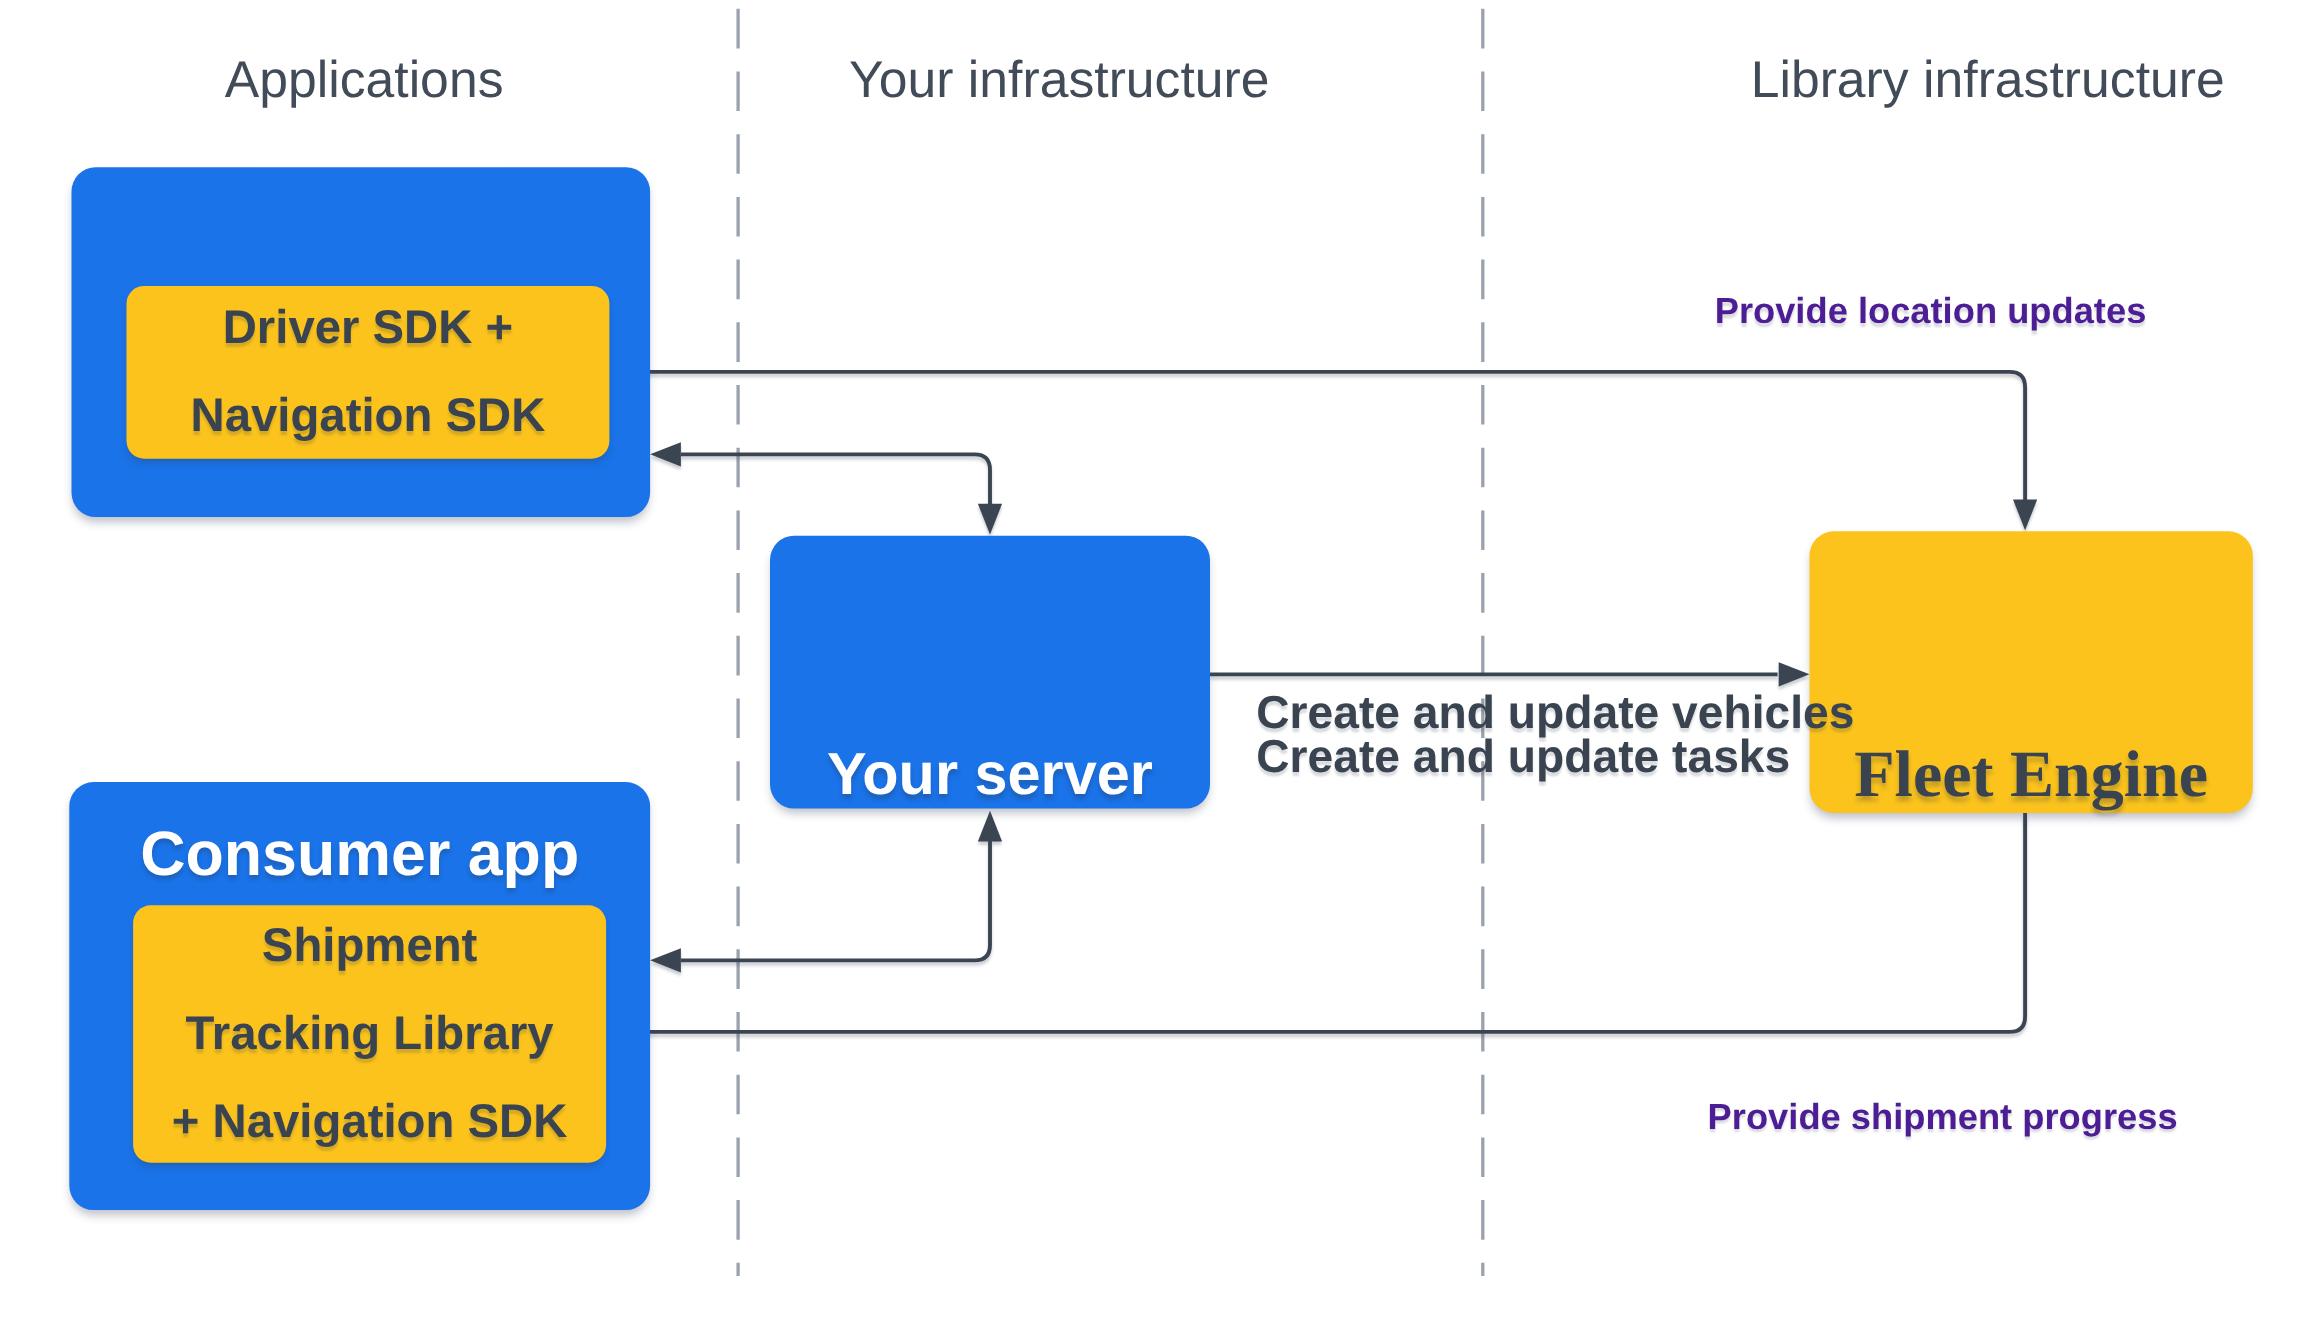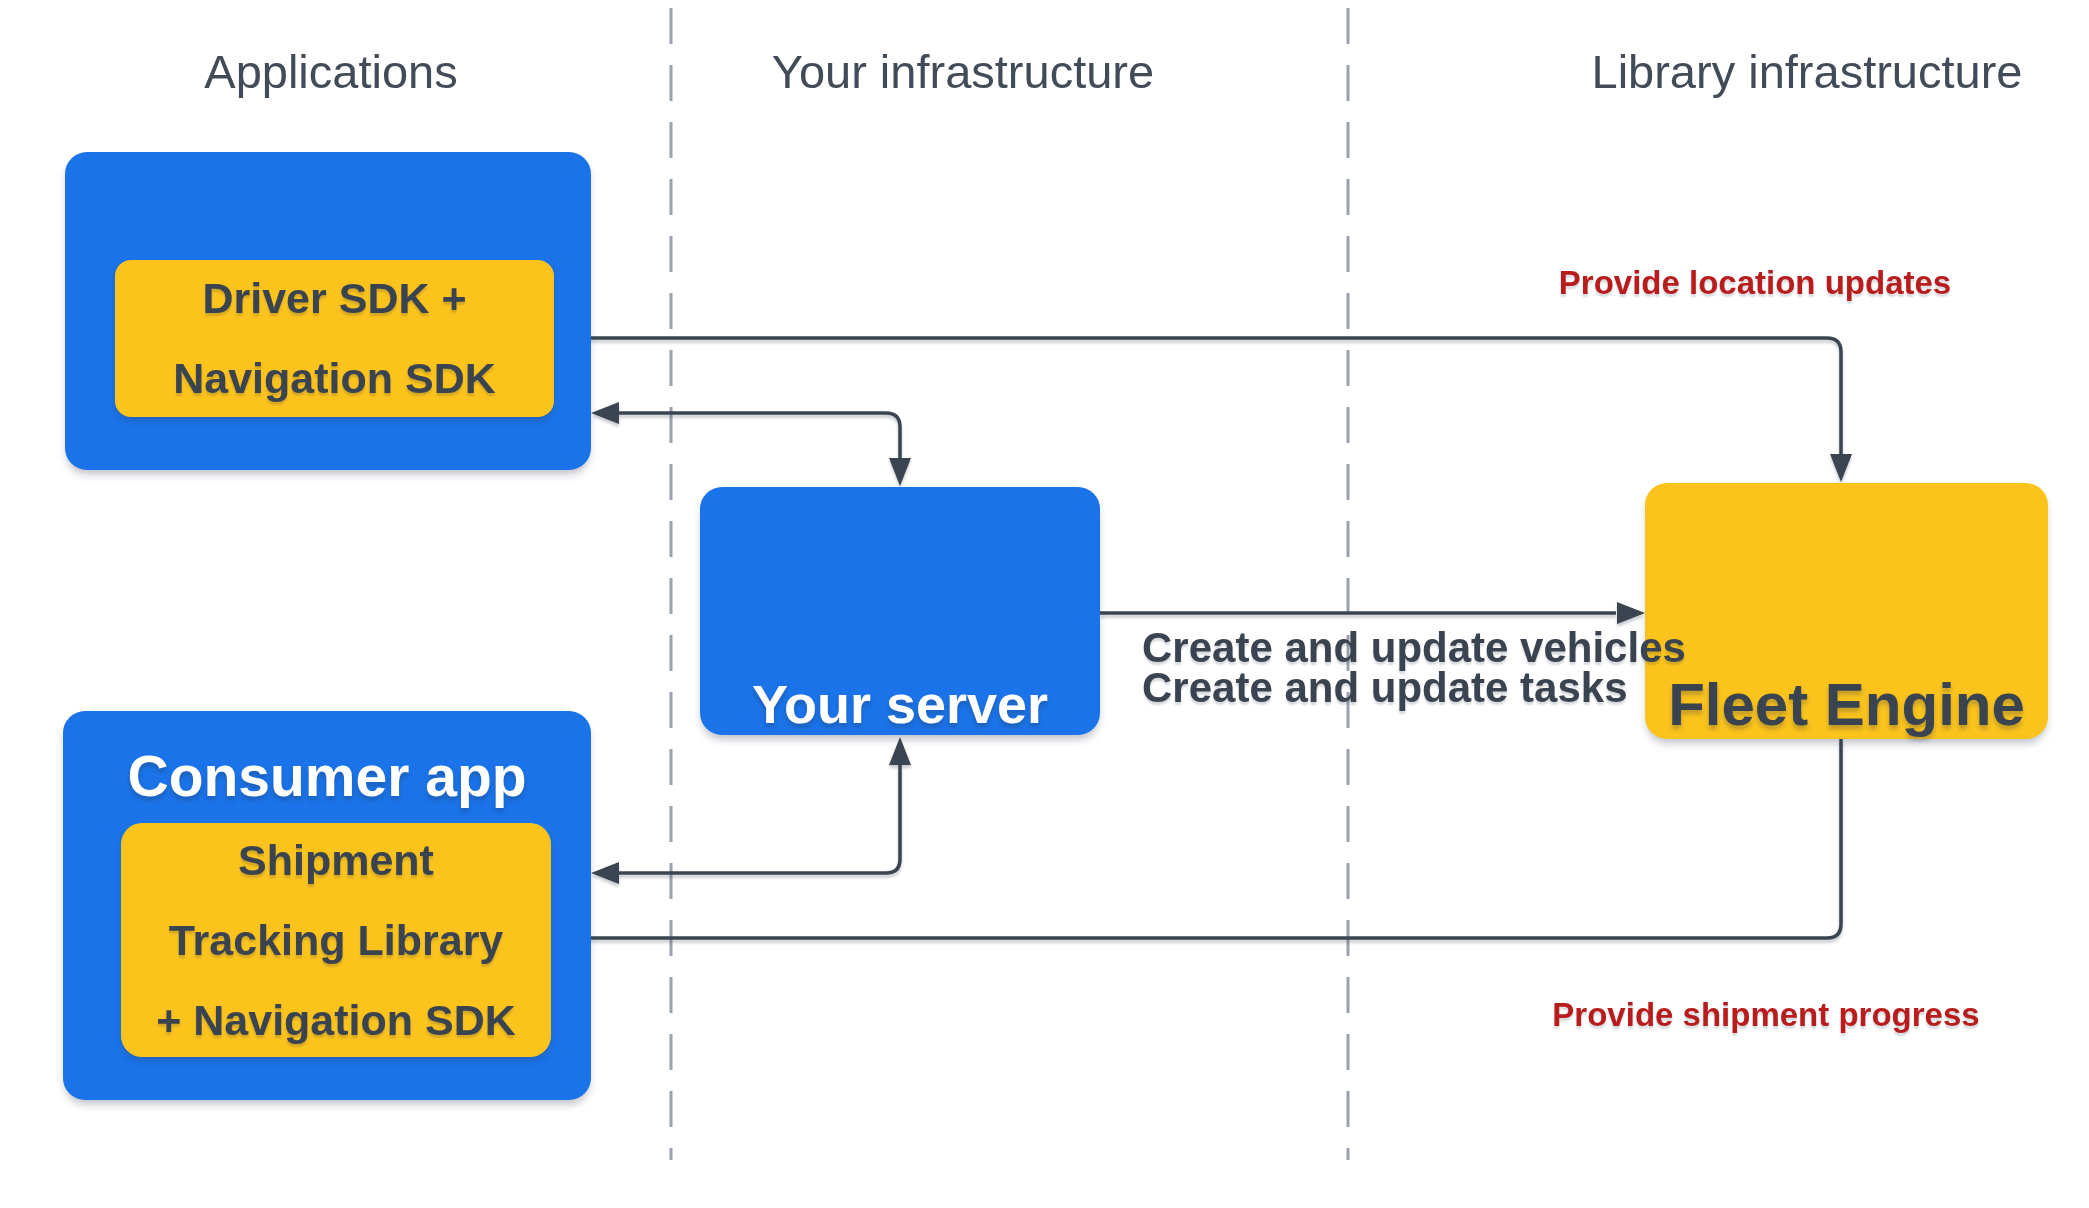--- a/index.html
+++ b/index.html
@@ -99,21 +99,21 @@
     font-size: 54px;
   }
   #fleet-engine .node-title {
     color: #3a4350;
     font-size: 60px;
   }
   .edge-label {
     position: absolute;
     font-weight: 700;
     font-size: 33px;
-    color: #b91c1c;
+    color: #4c1d95;
     text-shadow: 0 3px 2px rgba(40,50,70,0.18);
     white-space: nowrap;
   }
   .edge-label.centered { transform: translateX(-50%); }
   .edge-label-stack {
     position: absolute;
     font-weight: 700;
     font-size: 42px;
     line-height: 40px;
     color: #3a4350;
@@ -167,32 +167,32 @@
   <div class="node blue" id="driver-app" style="left:65px; top:152px; width:526px; height:318px;">
     <div class="app-title" style="top:176px;">Driver app</div>
     <div class="sdk-box" style="left:50px; top:108px; width:439px; height:157px;">
       <div class="sdk-line">Driver SDK +</div>
       <div class="sdk-line">Navigation SDK</div>
     </div>
   </div>
 
   <div class="node blue" id="consumer-app" style="left:63px; top:711px; width:528px; height:389px;">
     <div class="app-title" style="top:32px;">Consumer app</div>
-    <div class="sdk-box" style="left:58px; top:112px; width:430px; height:234px;border-radius:21px;">
+    <div class="sdk-box" style="left:58px; top:112px; width:430px; height:234px;">
       <div class="sdk-line">Shipment</div>
       <div class="sdk-line">Tracking Library</div>
       <div class="sdk-line">+ Navigation SDK</div>
     </div>
   </div>
 
   <div class="node blue big-node" id="your-server" style="left:700px; top:487px; width:400px; height:248px;">
     <div class="node-title">Your server</div>
   </div>
 
-  <div class="node yellow big-node" id="fleet-engine" style="left:1645px; top:483px; width:403px; height:256px;">
+  <div class="node yellow big-node" id="fleet-engine" style="left:1645px; top:483px; width:403px; height:256px;font-family:Liberation Serif, serif;">
     <div class="node-title">Fleet Engine</div>
   </div>
 
   <div class="edge-label centered" style="left:1755px; top:264px;">Provide location updates</div>
 
   <div class="edge-label-stack" style="left:1142px; top:628px;">
     <div>Create and update vehicles</div>
     <div>Create and update tasks</div>
   </div>
 

